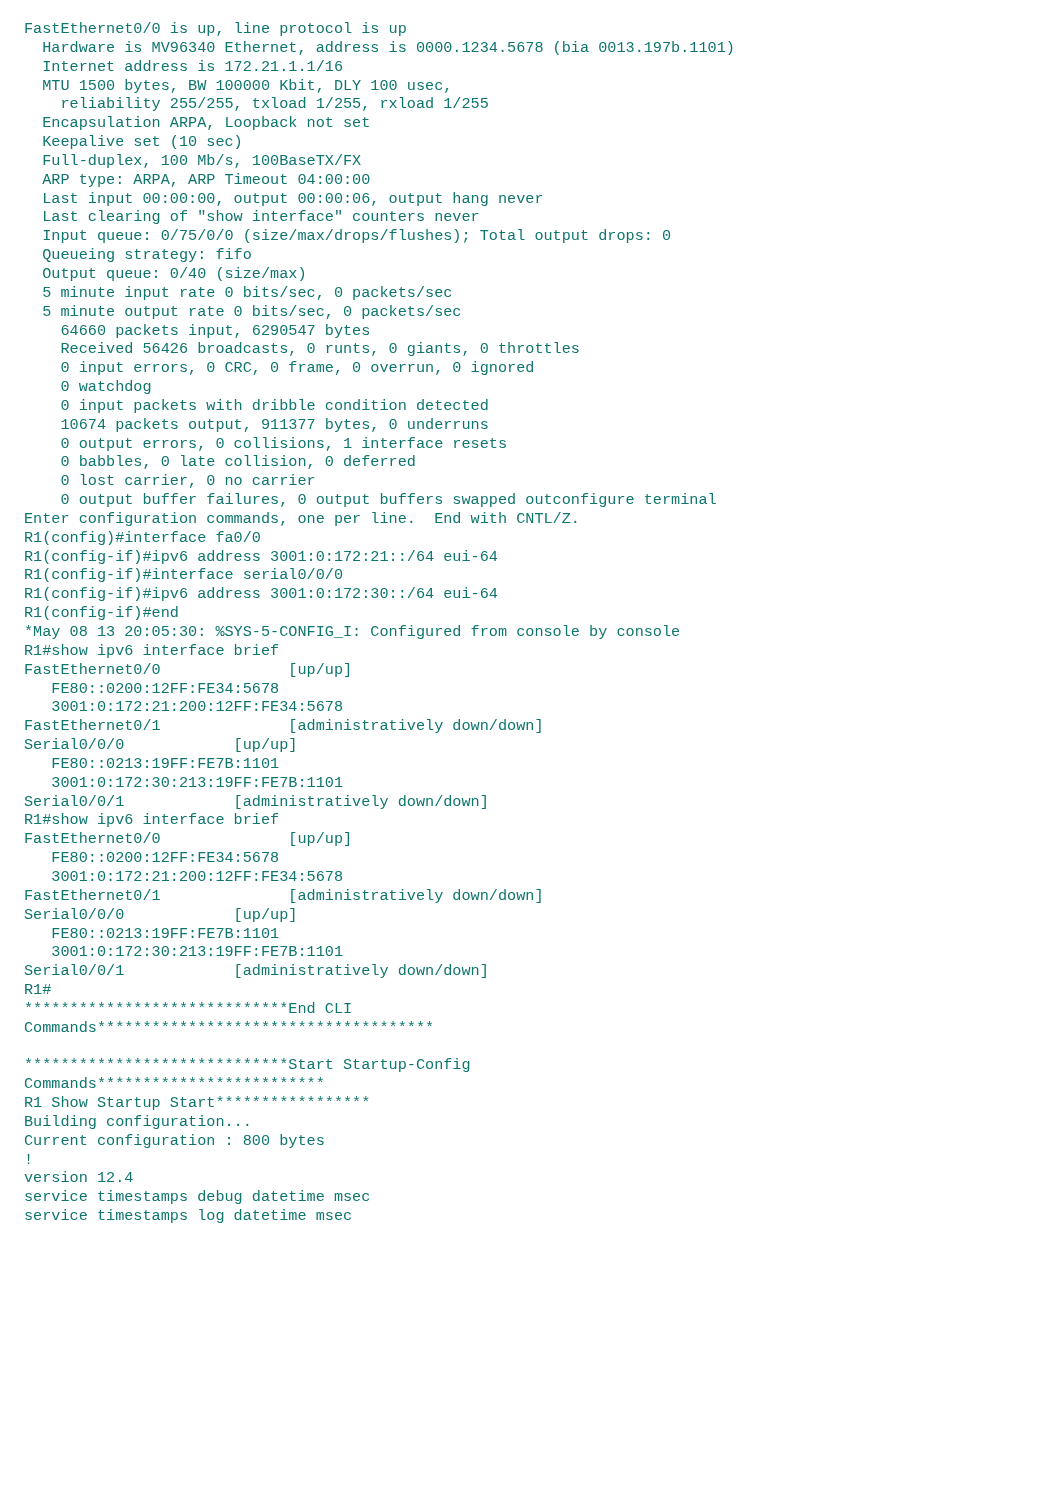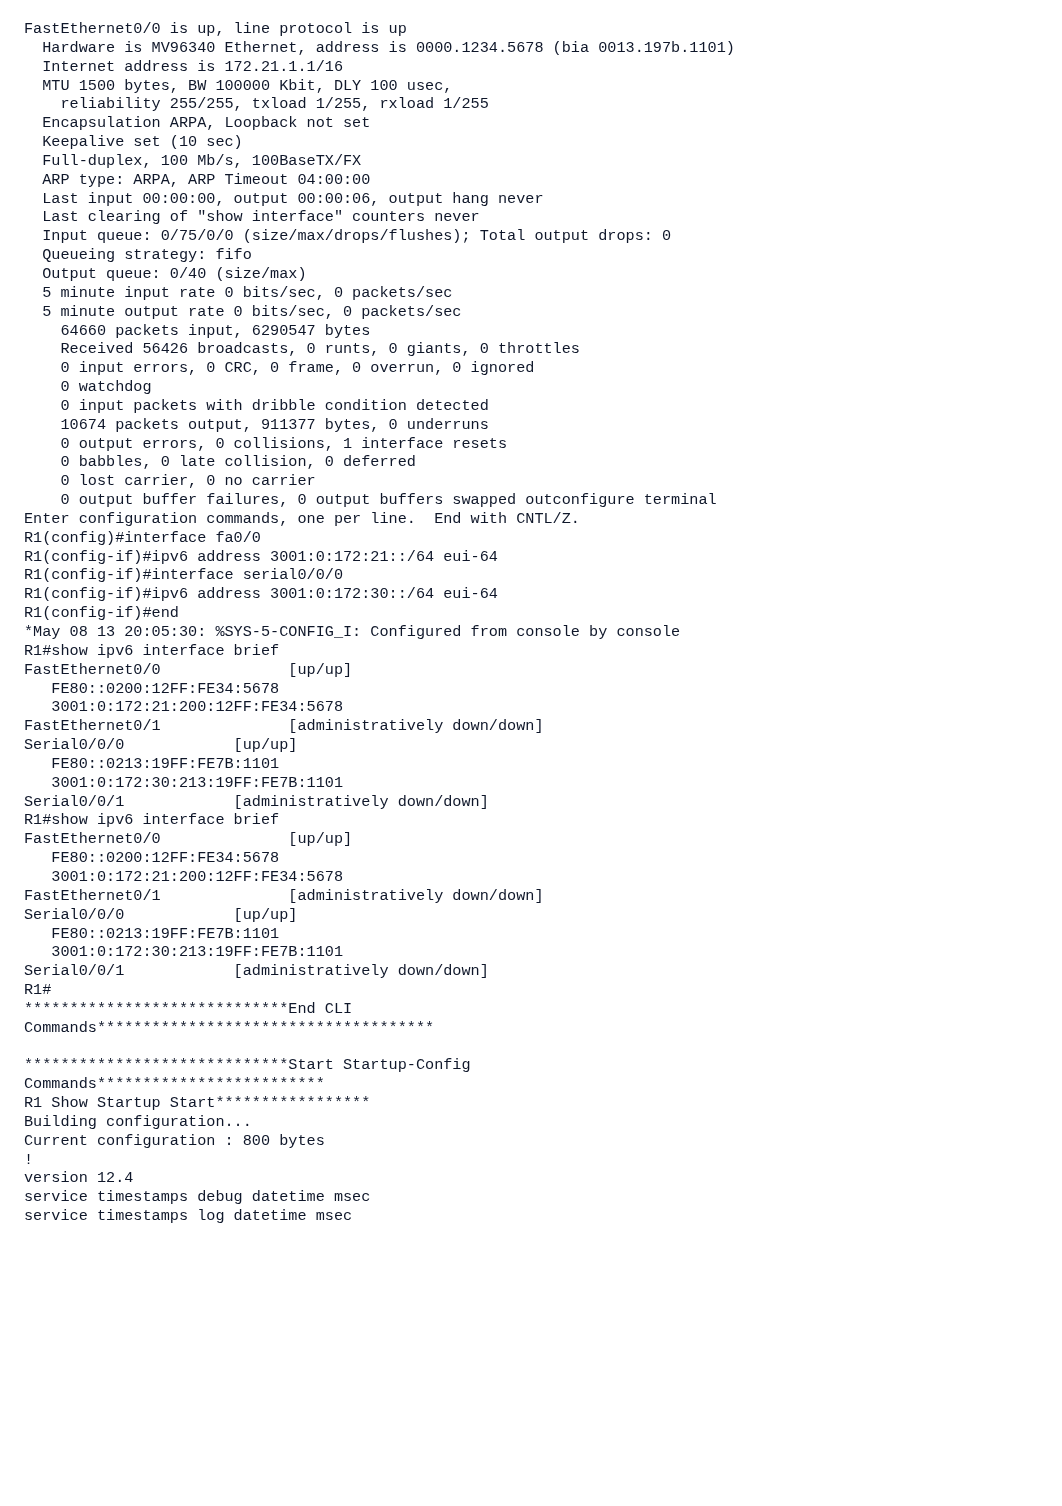--- a/index.html
+++ b/index.html
@@ -11,21 +11,21 @@
     width: 1062px;
     min-height: 1506px;
     box-sizing: border-box;
     padding: 20px 24px;
   }
   pre.terminal {
     margin: 0;
     font-family: "Courier New", Courier, monospace;
     font-size: 15.2px;
     line-height: 1.24;
-    color: #0f172a;
+    color: #0f766e;
     white-space: pre;
   }
 </style>
 </head>
 <body>
 
 <pre class="terminal">FastEthernet0/0 is up, line protocol is up
   Hardware is MV96340 Ethernet, address is 0000.1234.5678 (bia 0013.197b.1101)
   Internet address is 172.21.1.1/16
   MTU 1500 bytes, BW 100000 Kbit, DLY 100 usec,

